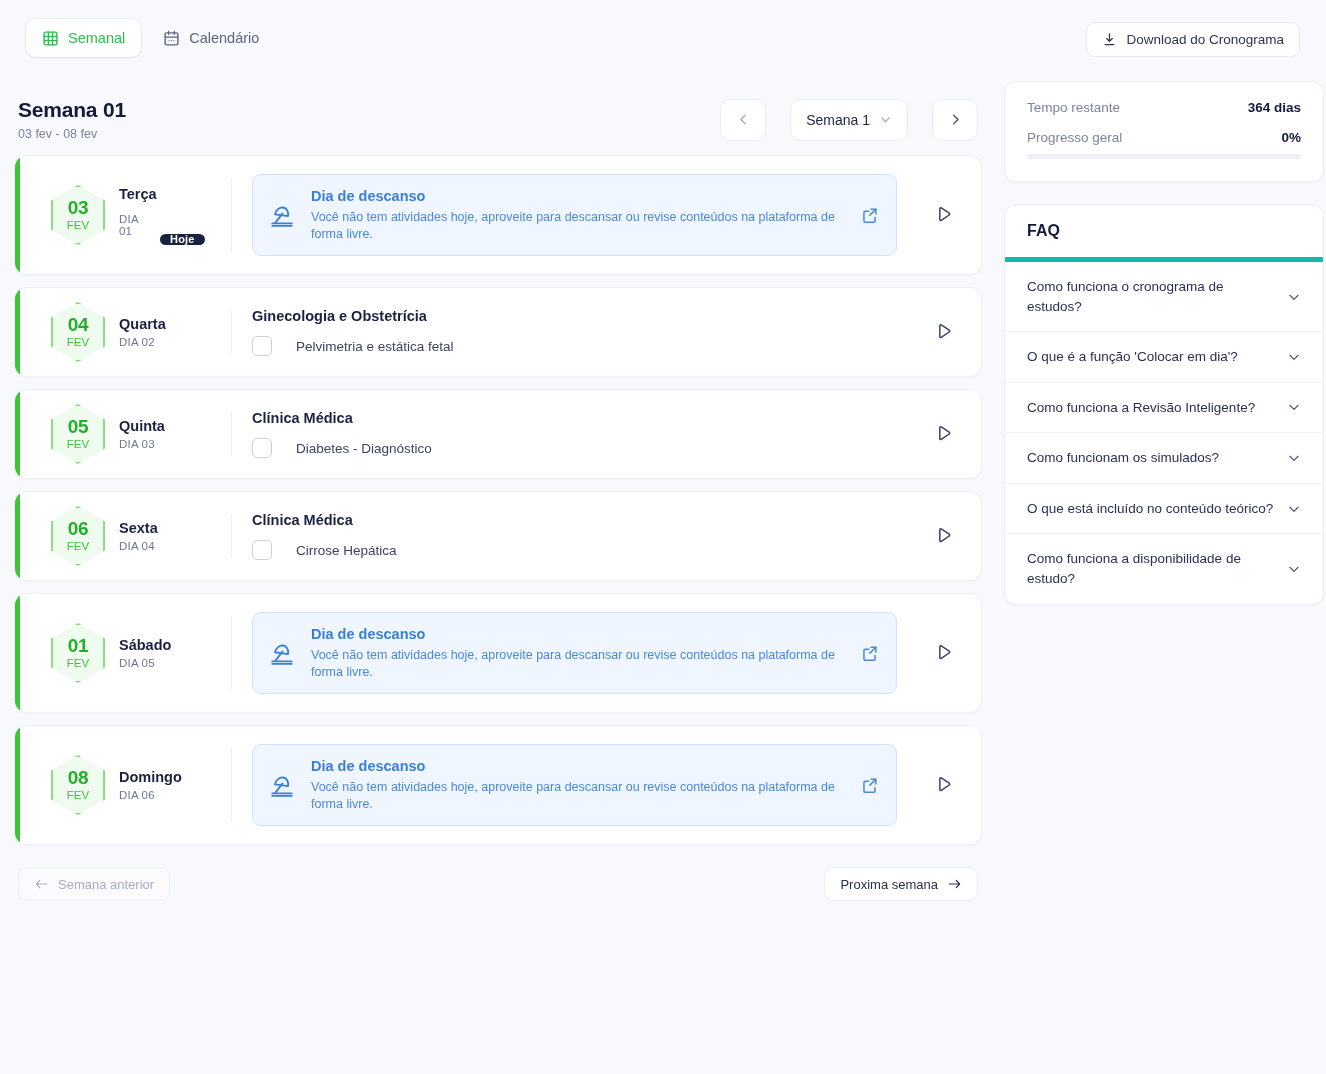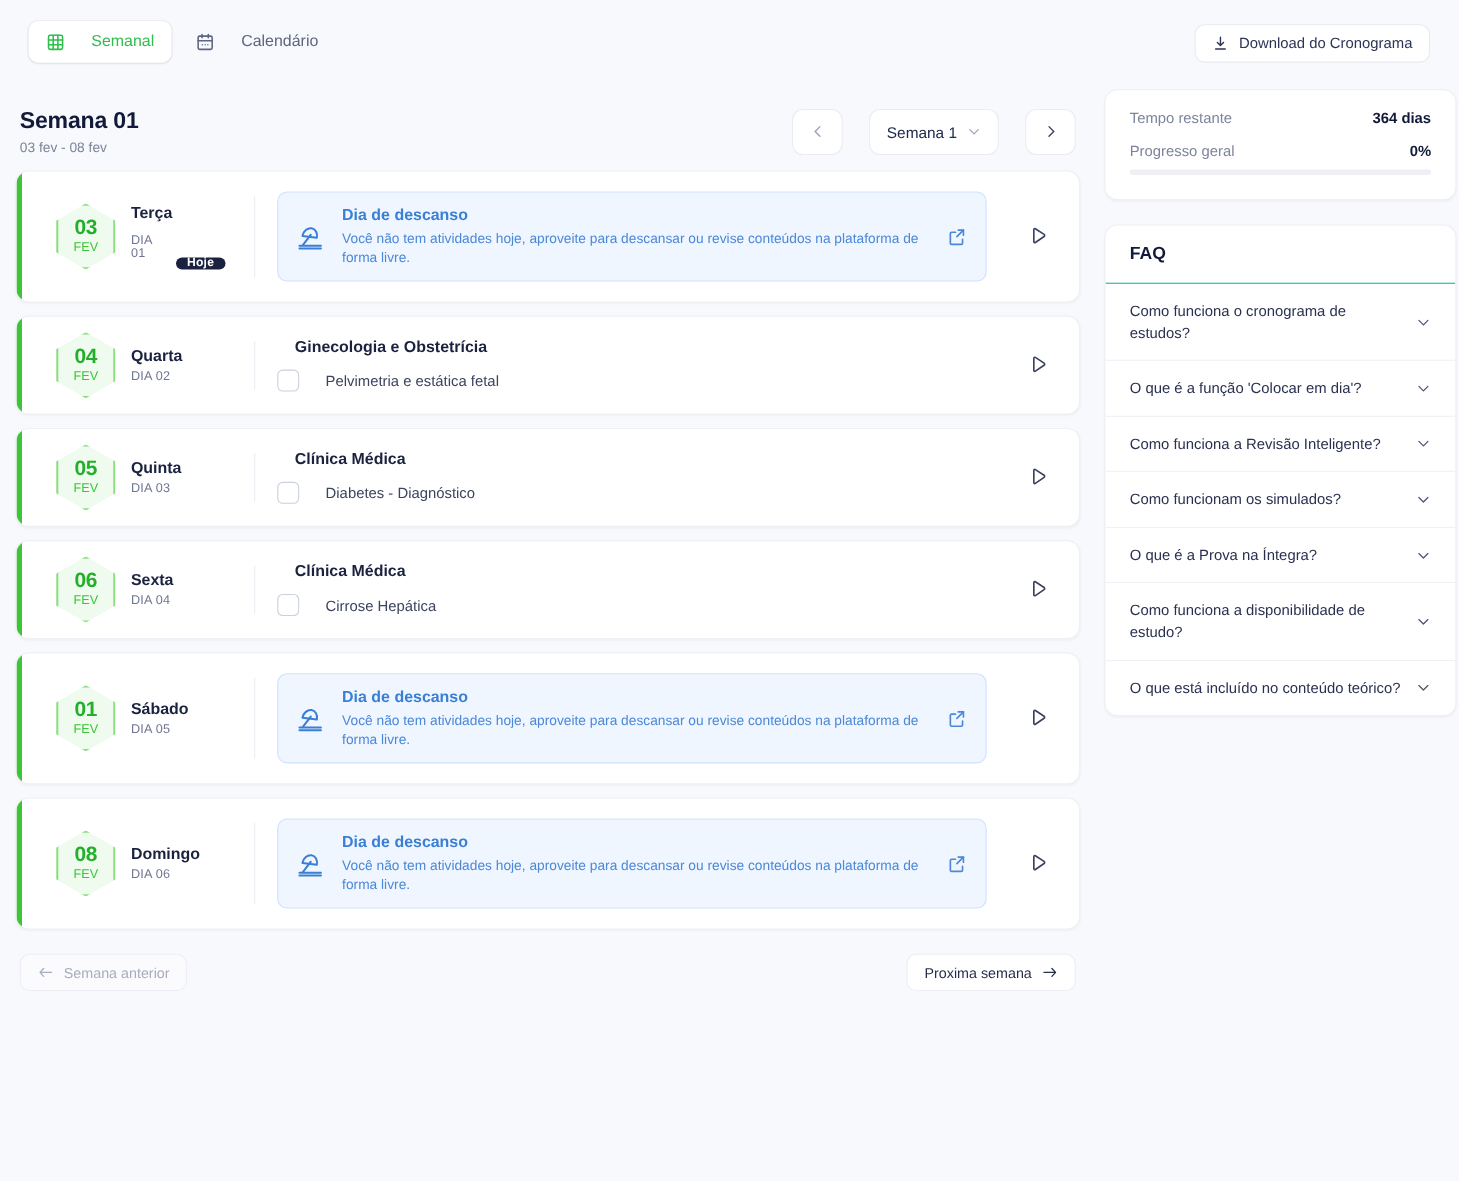--- a/index.html
+++ b/index.html
@@ -16,21 +16,21 @@
   
   .topbar {
     height: 76px;
     display: flex;
     align-items: center;
     padding: 0 26px;
     position: relative;
   }
   .tabs { display: flex; align-items: center; gap: 6px; }
   .tab {
-    display: flex; align-items: center; gap: 24px;
+    display: flex; align-items: center; gap: 9px;
     height: 38px;
     padding: 0 16px;
     border-radius: 9px;
     font-size: 14.5px;
     color: #5d6580;
     cursor: pointer;
     background: transparent;
     border: none;
   }
   .tab.active {
@@ -185,21 +185,21 @@
   }
   .rest-ic { flex: 0 0 26px; display: flex; }
   .rest-ic svg { width: 26px; height: 26px; display: block; }
   .rest-txt { flex: 1; min-width: 0; }
   .rest-title { font-size: 14.5px; font-weight: bold; color: #3a7fd5; margin-bottom: 5px; }
   .rest-desc { font-size: 12.5px; color: #4b88d8; line-height: 1.35; }
   .rest-open { flex: 0 0 20px; cursor: pointer; display: flex; }
   .rest-open svg { width: 19px; height: 19px; display: block; }
 
   
-  .subject-title { font-size: 14.5px; font-weight: bold; color: #1b2240; margin-bottom: 12px; margin-left: 16px; }
+  .subject-title { font-size: 14.5px; font-weight: bold; color: #1b2240; margin-bottom: 12px; }
   .topic-row { display: flex; align-items: center; gap: 24px; }
   .checkbox {
     width: 20px; height: 20px;
     border: 1.5px solid #ccd0de;
     border-radius: 5px;
     background: #fff;
     flex: 0 0 20px;
     cursor: pointer;
   }
   .topic-label { font-size: 13.5px; color: #3c445f; }
@@ -243,21 +243,21 @@
     box-shadow: 0 1px 2px rgba(20,25,60,.035);
   }
   .panel-head {
     display: flex; align-items: center; gap: 10px;
     padding: 17px 22px;
     border-bottom: 1px solid #f0f1f6;
     font-size: 16px;
     font-weight: bold;
     color: #121a39;
   }
-  .panel-head.plain { border-bottom: 1px solid #14b8a6; }
+  .panel-head.plain { border-bottom: 5px solid #14b8a6; }
   .panel-head svg { width: 17px; height: 17px; display: block; }
   .panel-body { padding: 18px 22px 22px 22px; }
 
   .prog-row {
     display: flex; justify-content: space-between; align-items: center;
     margin-bottom: 15px;
   }
   .prog-label { font-size: 13.5px; color: #7d849c; }
   .prog-value { font-size: 13.5px; font-weight: bold; color: #121a39; }
   .prog-bar { height: 5px; background: #eef0f5; border-radius: 4px; overflow: hidden; }
@@ -637,40 +637,32 @@
           </div>
           <div class="faq-item">
             <span class="faq-q">Como funcionam os simulados?</span>
             <span class="faq-chev">
               <svg viewBox="0 0 24 24" fill="none" stroke="#4d5574" stroke-width="2" stroke-linecap="round" stroke-linejoin="round">
                 <path d="M5 9l7 7 7-7"></path>
               </svg>
             </span>
           </div>
           <div class="faq-item">
-            <span class="faq-q">O que é a Prova na Íntegra?</span>
+            <span class="faq-q">O que está incluído no conteúdo teórico?</span>
             <span class="faq-chev">
               <svg viewBox="0 0 24 24" fill="none" stroke="#4d5574" stroke-width="2" stroke-linecap="round" stroke-linejoin="round">
                 <path d="M5 9l7 7 7-7"></path>
               </svg>
             </span>
           </div>
           <div class="faq-item">
             <span class="faq-q">Como funciona a disponibilidade de estudo?</span>
             <span class="faq-chev">
               <svg viewBox="0 0 24 24" fill="none" stroke="#4d5574" stroke-width="2" stroke-linecap="round" stroke-linejoin="round">
                 <path d="M5 9l7 7 7-7"></path>
               </svg>
             </span>
           </div>
-          <div class="faq-item">
-            <span class="faq-q">O que está incluído no conteúdo teórico?</span>
-            <span class="faq-chev">
-              <svg viewBox="0 0 24 24" fill="none" stroke="#4d5574" stroke-width="2" stroke-linecap="round" stroke-linejoin="round">
-                <path d="M5 9l7 7 7-7"></path>
-              </svg>
-            </span>
-          </div>
         </div>
     </div>
 
   </div>
 </div>
 
 </body></html>

